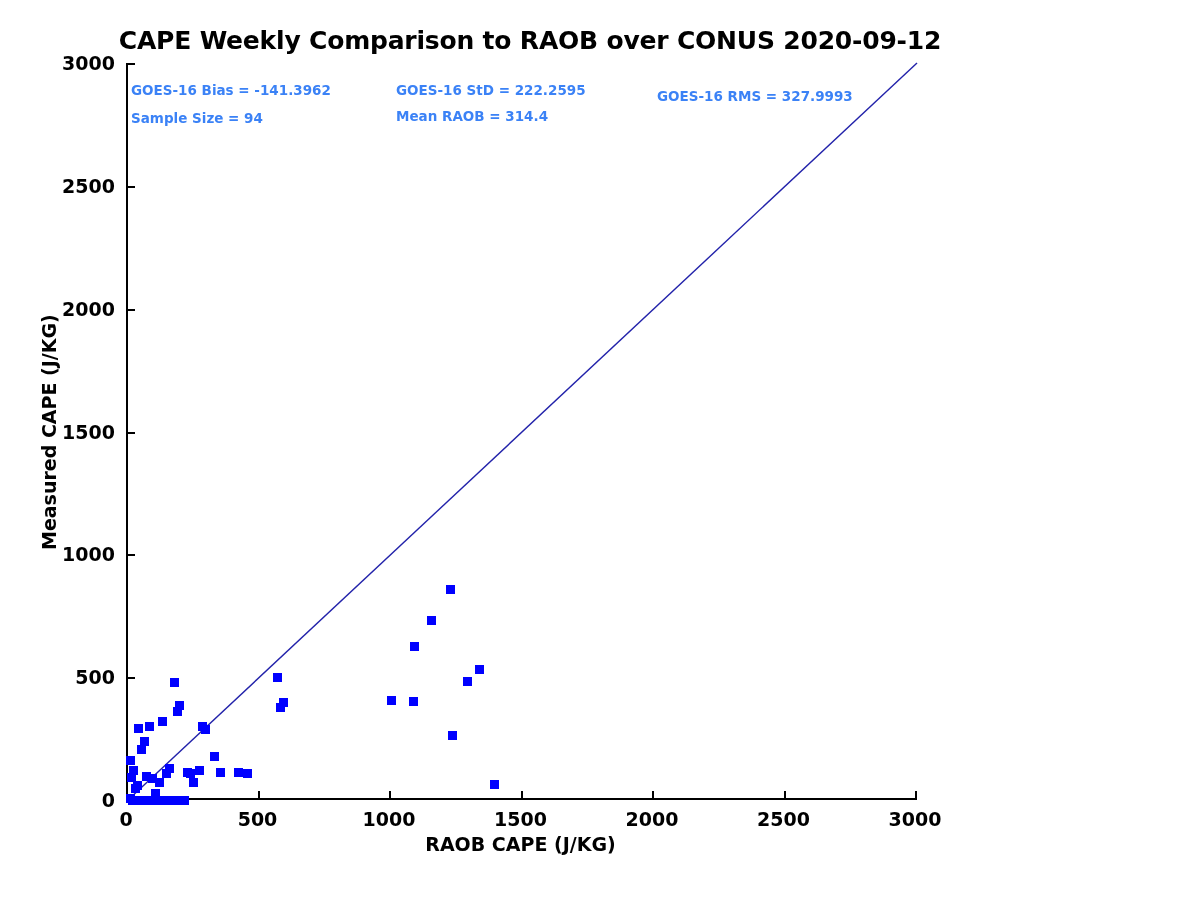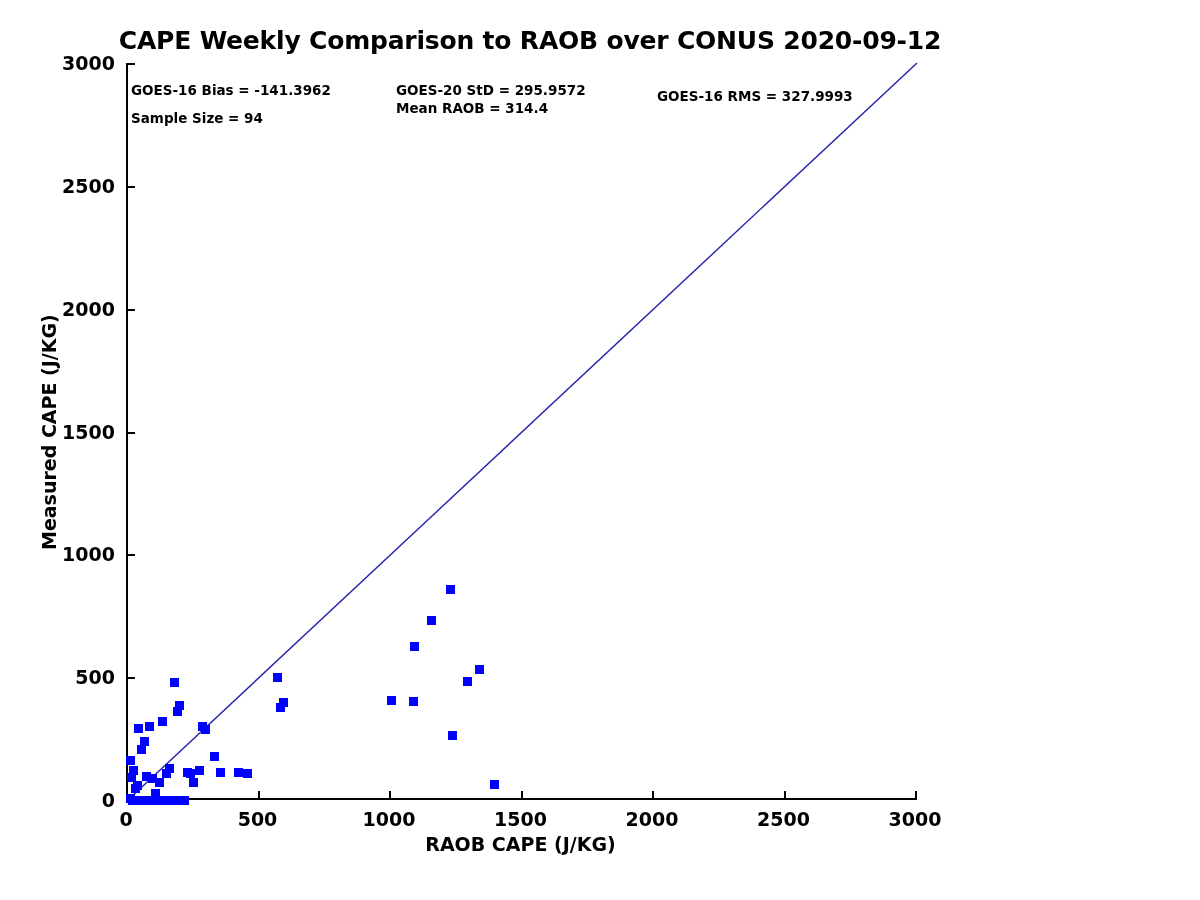--- a/index.html
+++ b/index.html
@@ -40,21 +40,21 @@
     width: 789px;
     height: 737px;
     box-sizing: border-box;
     border-left: 2px solid #000000;
     border-bottom: 2px solid #000000;
   }
   .stat-text {
     position: absolute;
     font-size: 13.5px;
     font-weight: bold;
-    color: #000000;
+    color: #3b82f6;
     white-space: nowrap;
   }
   .ytick-label {
     position: absolute;
     right: 0;
     text-align: right;
     font-size: 19px;
     font-weight: bold;
     color: #000000;
     transform: translateY(-50%);
@@ -151,24 +151,24 @@
   }
 </style>
 </head>
 <body>
 
 <div id="figure">
 
   <div class="chart-title">CAPE Weekly Comparison to RAOB over CONUS 2020-09-12</div>
 
   <div class="stat-text" style="left:131px; top:82px;">GOES-16 Bias = -141.3962</div>
-  <div class="stat-text" style="left:396px; top:82px;">GOES-20 StD = 295.9572</div>
+  <div class="stat-text" style="left:396px; top:82px;">GOES-16 StD = 222.2595</div>
   <div class="stat-text" style="left:657px; top:88px;">GOES-16 RMS = 327.9993</div>
   <div class="stat-text" style="left:131px; top:110px;">Sample Size = 94</div>
-  <div class="stat-text" style="left:396px; top:100px;">Mean RAOB = 314.4</div>
+  <div class="stat-text" style="left:396px; top:108px;">Mean RAOB = 314.4</div>
 
   <div class="yaxis-title">Measured CAPE (J/KG)</div>
   <div class="xaxis-title">RAOB CAPE (J/KG)</div>
 
   <div id="ytick-labels">
       <div class="ytick-label" style="top: 800px; width: 110px; left: 5px;">0</div>
       <div class="ytick-label" style="top: 677.167px; width: 110px; left: 5px;">500</div>
       <div class="ytick-label" style="top: 554.333px; width: 110px; left: 5px;">1000</div>
       <div class="ytick-label" style="top: 431.5px; width: 110px; left: 5px;">1500</div>
       <div class="ytick-label" style="top: 308.667px; width: 110px; left: 5px;">2000</div>

